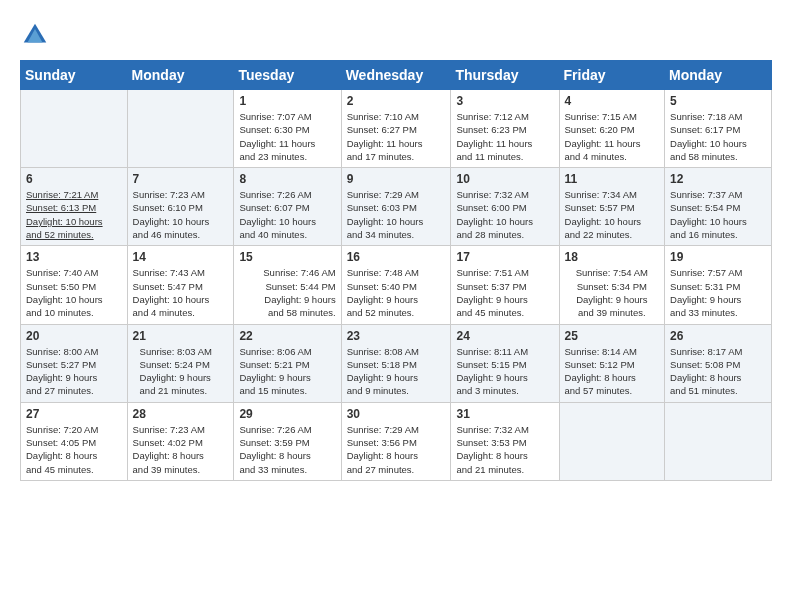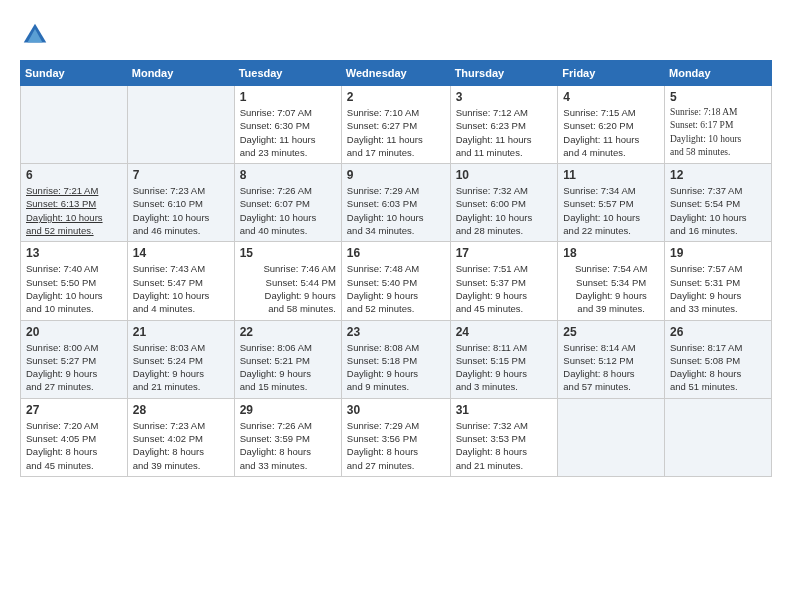--- a/index.html
+++ b/index.html
@@ -49,21 +49,21 @@
     table {
       width: 100%;
       border-collapse: collapse;
       font-size: 10px;
     }
     thead tr th {
       background-color: #2a6db5;
       color: #fff;
       padding: 6px 4px;
       text-align: left;
-      font-size: 11px;
+      font-size: 14px;
       border: 1px solid #2a6db5;
     }
     tbody tr td {
       border: 1px solid #ccc;
       vertical-align: top;
       padding: 4px 5px;
       width: 113px;
       min-height: 70px;
       color: #333;
     }
@@ -151,21 +151,21 @@
         </td>
         <td>
           <span class="day-number">4</span>
           <div class="day-detail" style="white-space: pre-line;">Sunrise: 7:15 AM
 Sunset: 6:20 PM
 Daylight: 11 hours
 and 4 minutes.</div>
         </td>
         <td>
           <span class="day-number">5</span>
-          <div class="day-detail" style="white-space: pre-line; font-family: Liberation Serif, serif;">Sunrise: 7:18 AM
+          <div class="day-detail" style="white-space: pre-line;">Sunrise: 7:18 AM
 Sunset: 6:17 PM
 Daylight: 10 hours
 and 58 minutes.</div>
         </td>
       </tr>
       <tr>
         <td>
           <span class="day-number">6</span>
           <div class="day-detail" style="white-space: pre-line; text-decoration: underline;">Sunrise: 7:21 AM
 Sunset: 6:13 PM
@@ -269,21 +269,21 @@
       <tr>
         <td>
           <span class="day-number">20</span>
           <div class="day-detail" style="white-space: pre-line;">Sunrise: 8:00 AM
 Sunset: 5:27 PM
 Daylight: 9 hours
 and 27 minutes.</div>
         </td>
         <td>
           <span class="day-number">21</span>
-          <div class="day-detail" style="white-space: pre-line;">Sunrise: 8:03 AM
+          <div class="day-detail" style="white-space: pre-line; margin-left: 7px;">Sunrise: 8:03 AM
 Sunset: 5:24 PM
 Daylight: 9 hours
 and 21 minutes.</div>
         </td>
         <td>
           <span class="day-number">22</span>
           <div class="day-detail" style="white-space: pre-line;">Sunrise: 8:06 AM
 Sunset: 5:21 PM
 Daylight: 9 hours
 and 15 minutes.</div>

